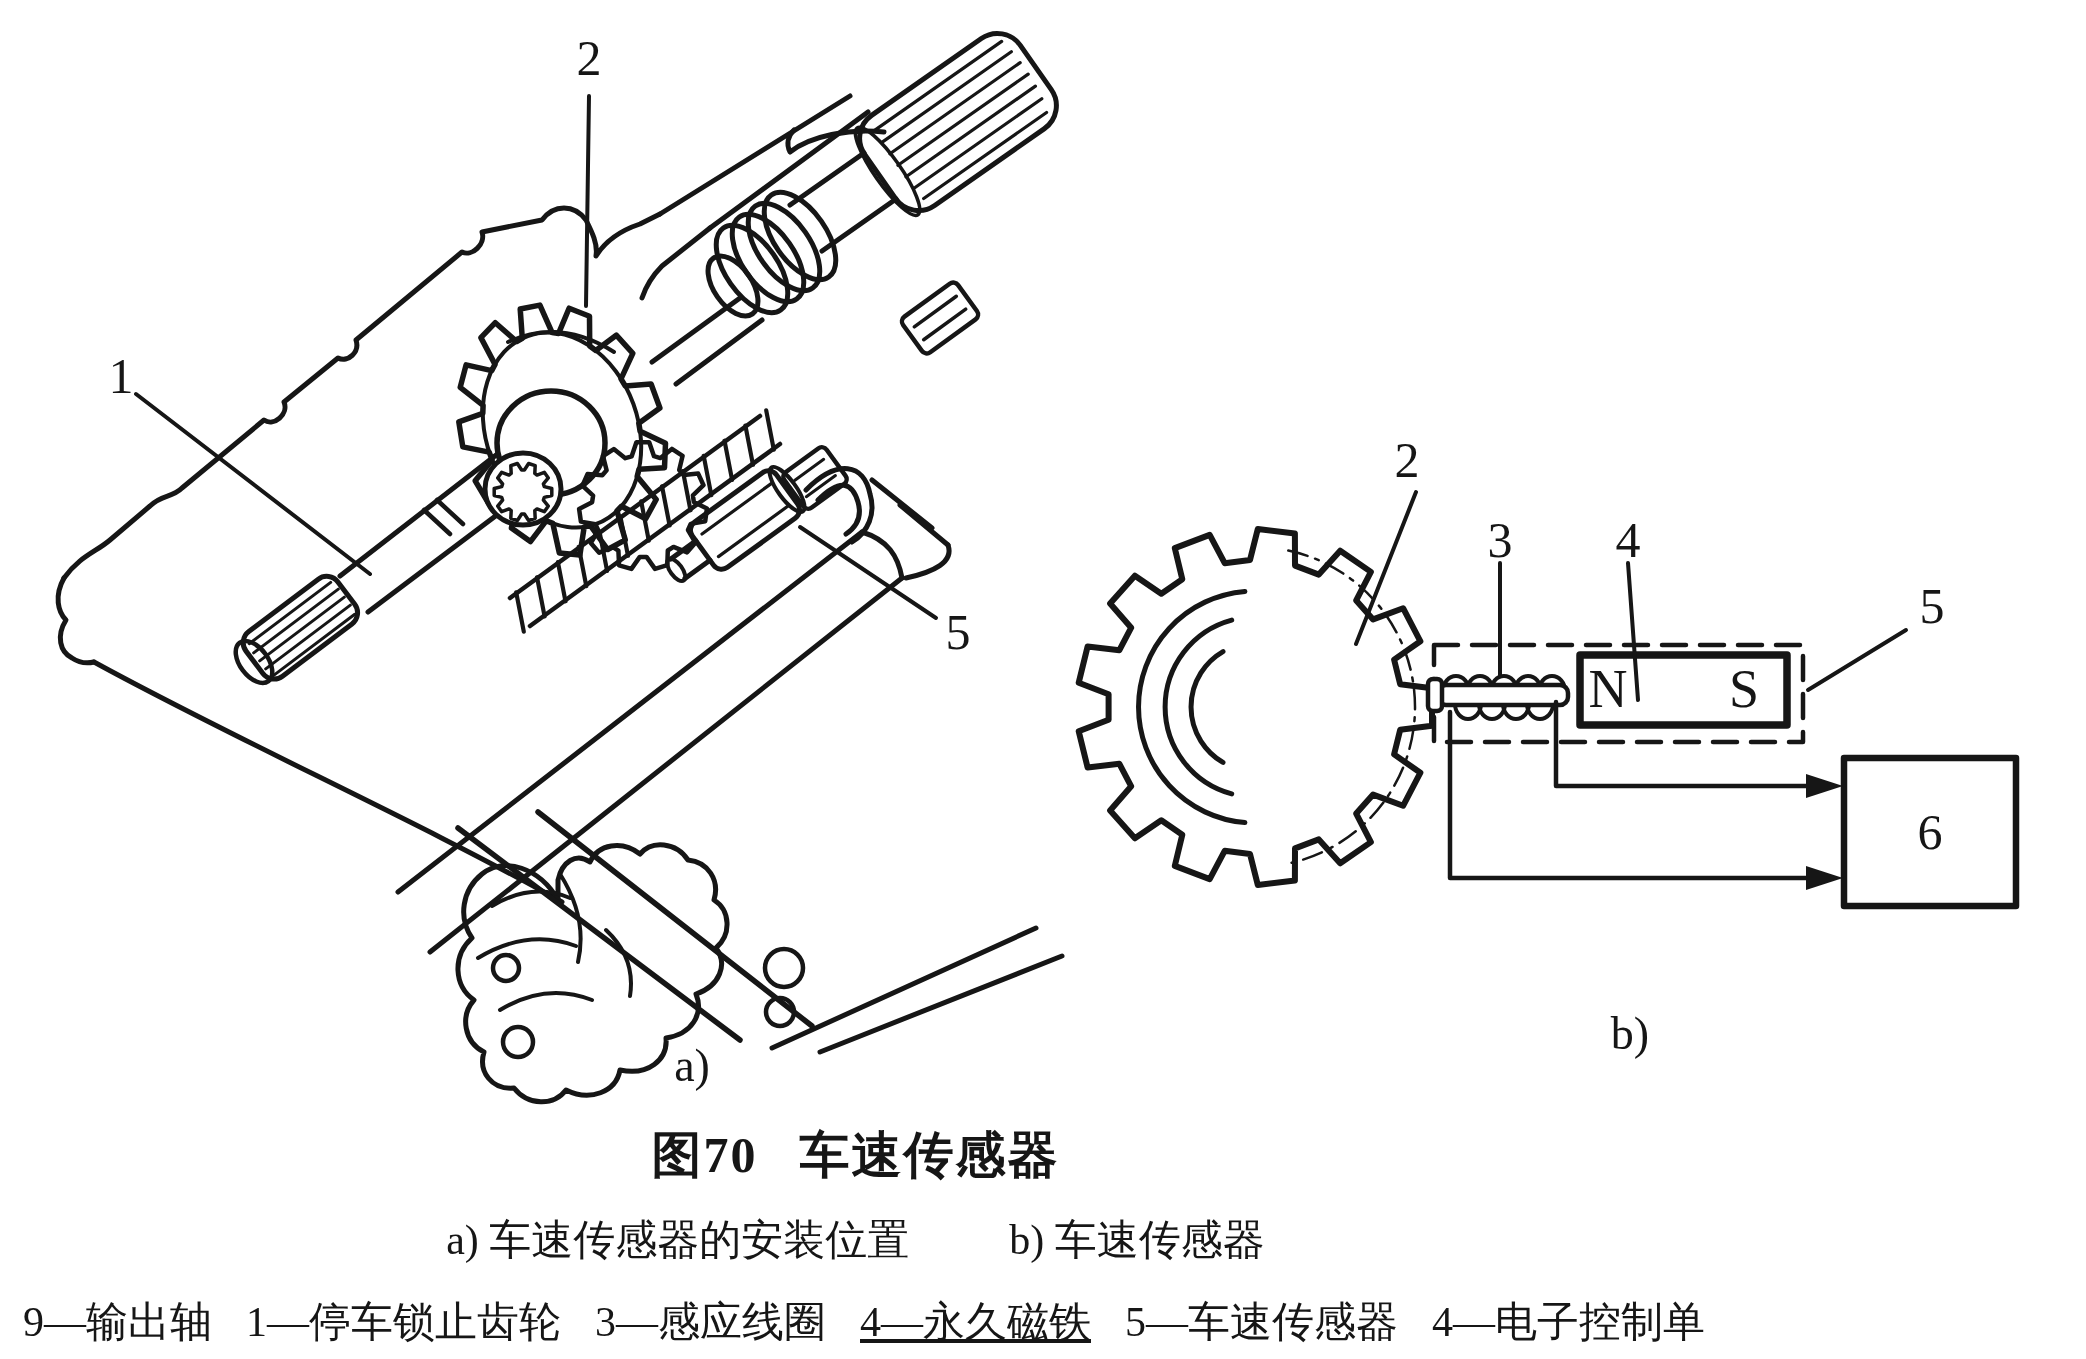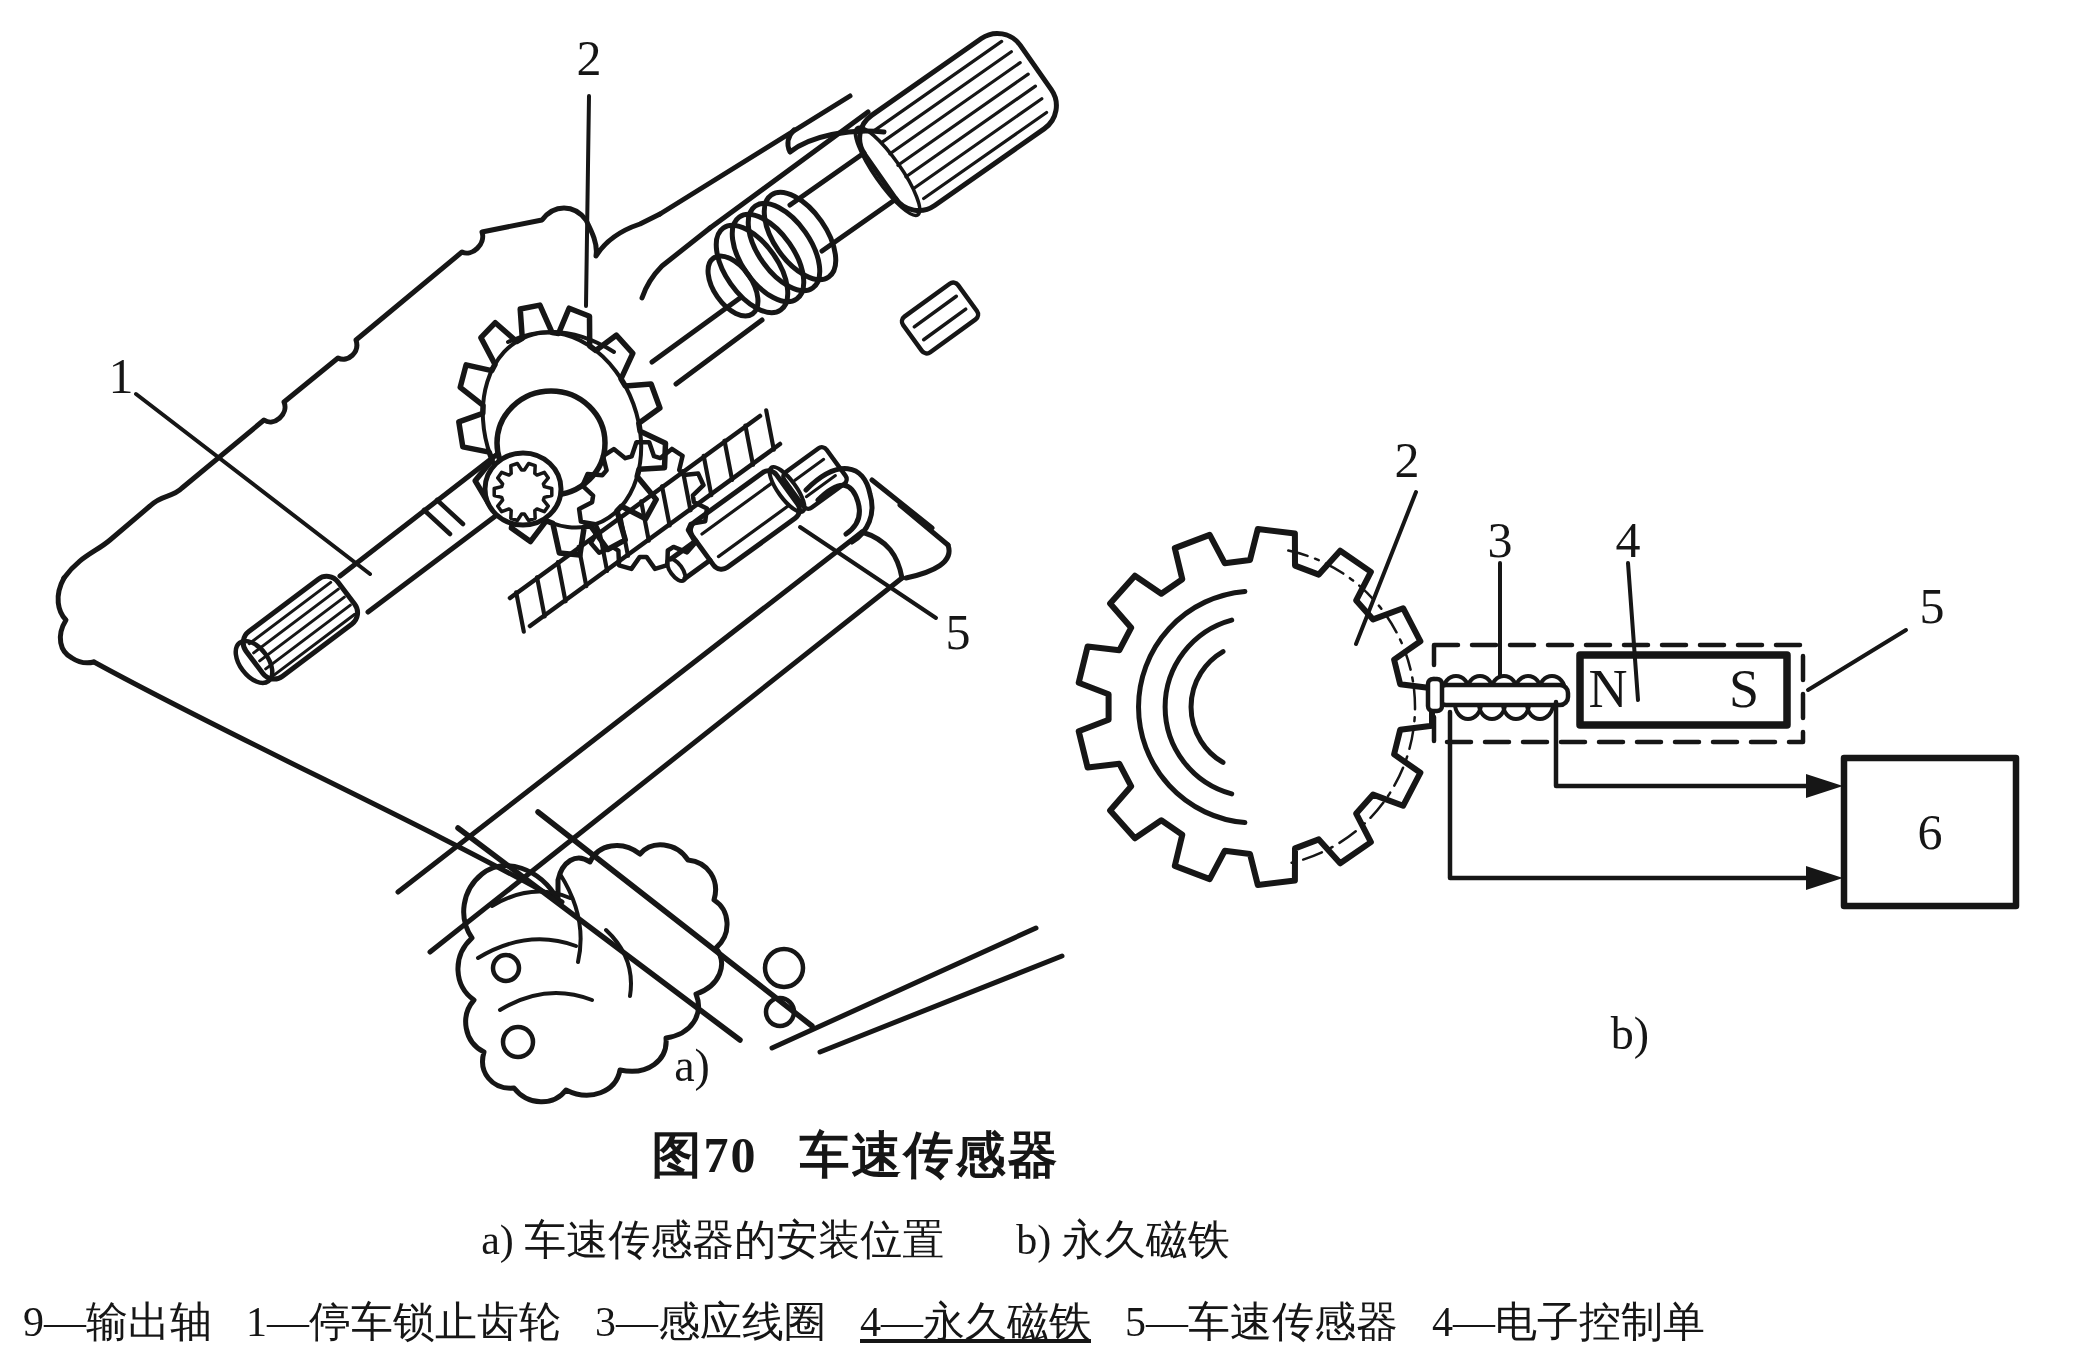--- a/index.html
+++ b/index.html
@@ -6,21 +6,21 @@
   .stage{position:relative;width:2086px;height:1359px;background:#ffffff;overflow:hidden;
          font-family:"Liberation Serif","DejaVu Serif",serif;color:#161616;}
   .stage svg{position:absolute;left:0;top:0;}
   .lbl{position:absolute;transform:translate(-50%,-50%);font-size:50px;line-height:1;
        white-space:nowrap;color:#161616;}
   .lbl.small{font-size:46px;}
   .lbl.ns{font-size:54px;}
   .caption{position:absolute;left:0;width:1711px;text-align:center;color:#161616;}
   .caption.title{top:1122px;font-size:50px;font-weight:bold;letter-spacing:2px;}
   .caption.sub{top:1212px;font-size:42px;}
-  .caption.sub span{margin:0 36px;}
+  .caption.sub span{margin:0 50px;}
   .caption.legend{top:1294px;font-size:42px;}
 </style>
 </head>
 <body>
 
 <div class="stage">
 
   <svg width="2086" height="1359" viewBox="0 0 2086 1359" fill="none" stroke="#161616" stroke-linecap="round" stroke-linejoin="round">
 
     <g stroke-width="5">
@@ -201,16 +201,16 @@
   <div class="lbl" style="left:1932px;top:606px">5</div>
   <div class="lbl" style="left:1930px;top:832px">6</div>
   <div class="lbl ns" style="left:1608px;top:689px">N</div>
   <div class="lbl ns" style="left:1744px;top:689px">S</div>
   <div class="lbl small" style="left:1630px;top:1034px">b)</div>
 
   <div class="caption title">
     <span style="margin-right:42px;">图70</span><span>车速传感器</span>
   </div>
   <div class="caption sub">
-    <span>a) 车速传感器的安装位置</span><span>b) 永久磁铁</span>
+    <span>a) 车速传感器的安装位置</span><span>b) 车速传感器</span>
   </div>
   <div class="caption legend"><span style="margin: 0px 17px;">9—输出轴</span><span style="margin: 0px 17px;">1—停车锁止齿轮</span><span style="margin: 0px 17px;">3—感应线圈</span><span style="margin: 0px 17px; text-decoration: underline;">4—永久磁铁</span><span style="margin: 0px 17px; text-align: center;">5—车速传感器</span><span style="margin: 0px 17px;">4—电子控制单元（ECU）</span></div>
 </div>
 
 </body></html>

